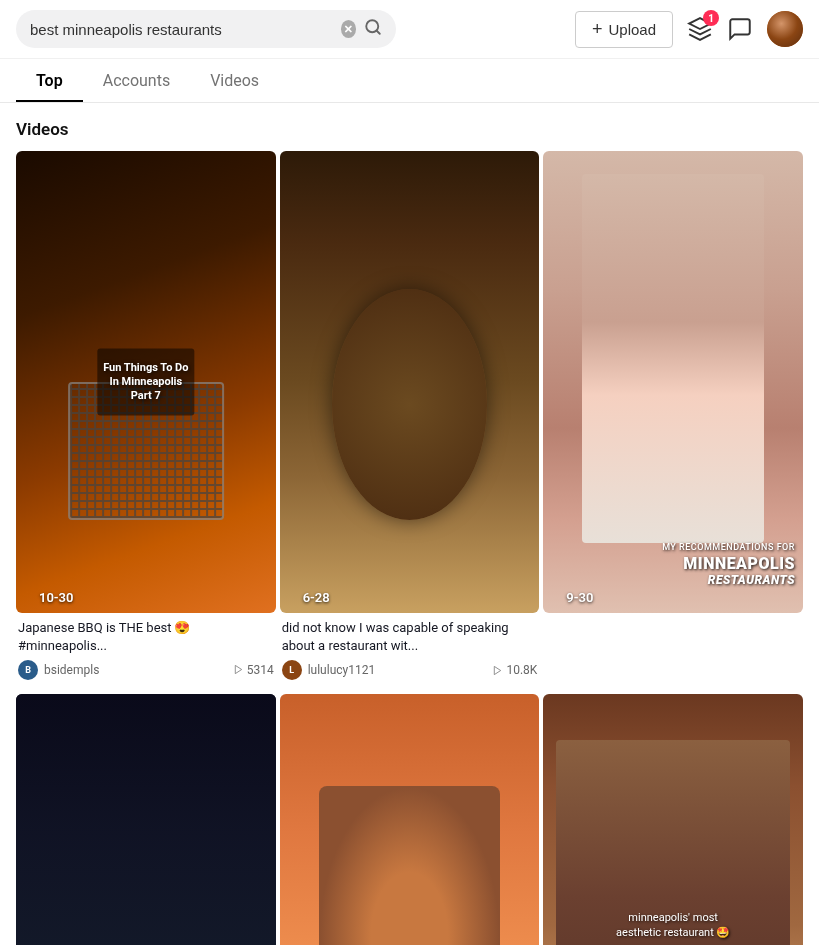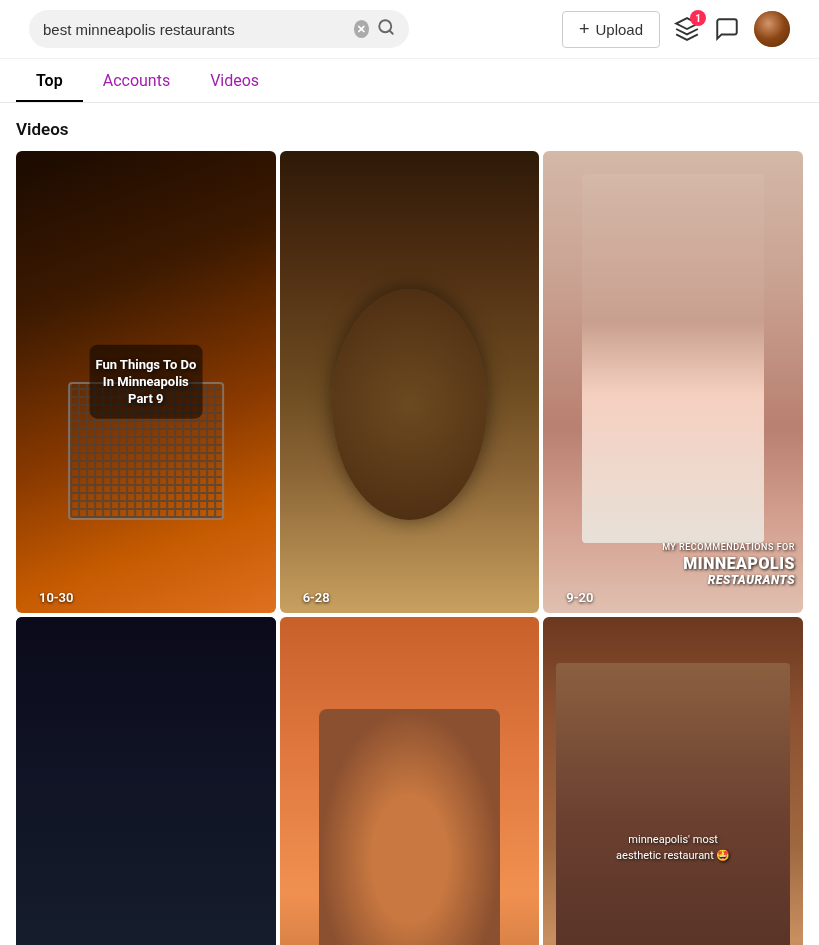--- a/index.html
+++ b/index.html
@@ -1,34 +1,34 @@
 <!DOCTYPE html>
 <html><head>
   <meta charset="utf-8">
   <style>
     * { margin: 0; padding: 0; box-sizing: border-box; }
     body { font-family: -apple-system, BlinkMacSystemFont, 'Segoe UI', Roboto, sans-serif; background: #fff; width: 819px; min-height: 945px; overflow-x: hidden; }
 
     
-    .header { display: flex; align-items: center; padding: 10px 29px; gap: 12px; border-bottom: 1px solid #f0f0f0; }
+    .header { display: flex; align-items: center; padding: 10px 16px; gap: 12px; border-bottom: 1px solid #f0f0f0; }
     .search-bar { display: flex; align-items: center; background: #f1f1f2; border-radius: 20px; padding: 8px 14px; flex: 1; max-width: 380px; gap: 8px; }
     .search-bar input { border: none; background: transparent; outline: none; font-size: 15px; color: #333; width: 100%; }
     .search-icon { color: #666; font-size: 18px; cursor: pointer; }
     .clear-icon { color: #999; font-size: 16px; cursor: pointer; display: flex; align-items: center; justify-content: center; width: 18px; height: 18px; background: #aaa; border-radius: 50%; color: #fff; font-size: 11px; font-weight: bold; }
     .header-right { display: flex; align-items: center; gap: 14px; margin-left: auto; }
     .upload-btn { display: flex; align-items: center; gap: 6px; border: 1px solid #ccc; border-radius: 4px; padding: 7px 16px; font-size: 15px; cursor: pointer; background: #fff; color: #333; font-weight: 500; }
     .upload-btn .plus { font-size: 18px; font-weight: 300; }
     .icon-btn { position: relative; cursor: pointer; display: flex; align-items: center; justify-content: center; }
     .notification-badge { position: absolute; top: -6px; right: -6px; background: #fe2c55; color: #fff; border-radius: 50%; width: 16px; height: 16px; font-size: 10px; display: flex; align-items: center; justify-content: center; font-weight: bold; }
     .avatar { width: 36px; height: 36px; border-radius: 50%; background: linear-gradient(135deg, #c97b3d, #8b4513); cursor: pointer; overflow: hidden; display: flex; align-items: center; justify-content: center; }
     .avatar-img { width: 100%; height: 100%; background: radial-gradient(circle at 40% 35%, #d4956a, #8b4513, #5c2d0e); border-radius: 50%; }
 
     
     .tabs { display: flex; gap: 0; padding: 0 16px; border-bottom: 1px solid #e8e8e8; text-align: center; }
-    .tab { padding: 12px 20px; font-size: 16px; cursor: pointer; color: #a21caf; position: relative; }
+    .tab { padding: 12px 20px; font-size: 16px; cursor: pointer; color: #737373; position: relative; }
     .tab.active { color: #000; font-weight: 600; }
     .tab.active::after { content: ''; position: absolute; bottom: 0; left: 0; right: 0; height: 2px; background: #000; }
 
     
     .section-label { font-size: 17px; font-weight: 600; color: #111; padding: 16px 16px 12px; }
 
     
     .video-grid { display: grid; grid-template-columns: repeat(3, 1fr); gap: 4px; padding: 0 16px; }
     .video-card { cursor: pointer; }
     .video-thumb { position: relative; width: 100%; aspect-ratio: 9/16; background: #222; border-radius: 6px; overflow: hidden; }
@@ -114,47 +114,73 @@
   </div>
 </div>
 
 <div class="section-label">Videos</div>
 
 <div class="video-grid" id="video-grid">
     <div class="video-card">
       <div class="video-thumb thumb-1">
         <div class="grill-visual"></div>
 
-        <div class="video-overlay-text" style="font-size:13px;padding:12px 6px;background:rgba(0,0,0,0.5);border-radius:8px;">
+        <div class="video-overlay-text" style="font-size:11px;padding:12px 6px;background:rgba(0,0,0,0.5);border-radius:3px;">
           <div>Fun Things To Do</div>
           <div>In Minneapolis</div>
-          <div>Part 9</div>
+          <div>Part 7</div>
         </div>
         <div class="video-duration">10-30</div>
       </div>
+      <div class="video-info">
+        <div class="video-title">Japanese BBQ is THE best 😍 #minneapolis...</div>
+        <div class="video-meta">
+          <div class="meta-avatar" style="background:#2a5c8a;color:#fff;">B</div>
+          <span class="meta-username">bsidempls</span>
+          <div class="meta-views">
+            <svg width="11" height="11" viewBox="0 0 24 24" fill="none" stroke="#888" stroke-width="2">
+              <polygon points="5 3 19 12 5 21 5 3"></polygon>
+            </svg>
+            <span>5314</span>
+          </div>
+        </div>
+      </div>
     </div>
     <div class="video-card">
       <div class="video-thumb thumb-2">
 
         <div class="food-visual"></div>
 
         <div class="video-duration">6-28</div>
+      </div>
+      <div class="video-info">
+        <div class="video-title">did not know I was capable of speaking about a restaurant wit...</div>
+        <div class="video-meta">
+          <div class="meta-avatar" style="background:#8b4513;color:#fff;">L</div>
+          <span class="meta-username">lululucy1121</span>
+          <div class="meta-views">
+            <svg width="11" height="11" viewBox="0 0 24 24" fill="none" stroke="#888" stroke-width="2">
+              <polygon points="5 3 19 12 5 21 5 3"></polygon>
+            </svg>
+            <span>10.8K</span>
+          </div>
+        </div>
       </div>
     </div>
     <div class="video-card">
       <div class="video-thumb thumb-3">
 
         <div class="person-visual"></div>
 
         <div class="minneapolis-overlay">
         <div style="font-size:9px;font-weight:500;">MY RECOMMENDATIONS FOR</div>
         <div class="minneapolis-title" style="font-size:16px;font-weight:900;letter-spacing:0.5px;">MINNEAPOLIS</div>
         <div class="minneapolis-title" style="font-size:12px;font-weight:900;font-style:italic;">RESTAURANTS</div>
       </div>
-        <div class="video-duration">9-20</div>
+        <div class="video-duration">9-30</div>
       </div>
     </div>
     <div class="video-card">
       <div class="video-thumb thumb-4">
 
         <div style="position:absolute;bottom:0;left:0;right:0;top:0;background:linear-gradient(180deg,#0a0a1a,#1a2535);opacity:0.9;"></div>
 
       </div>
 
     </div>

